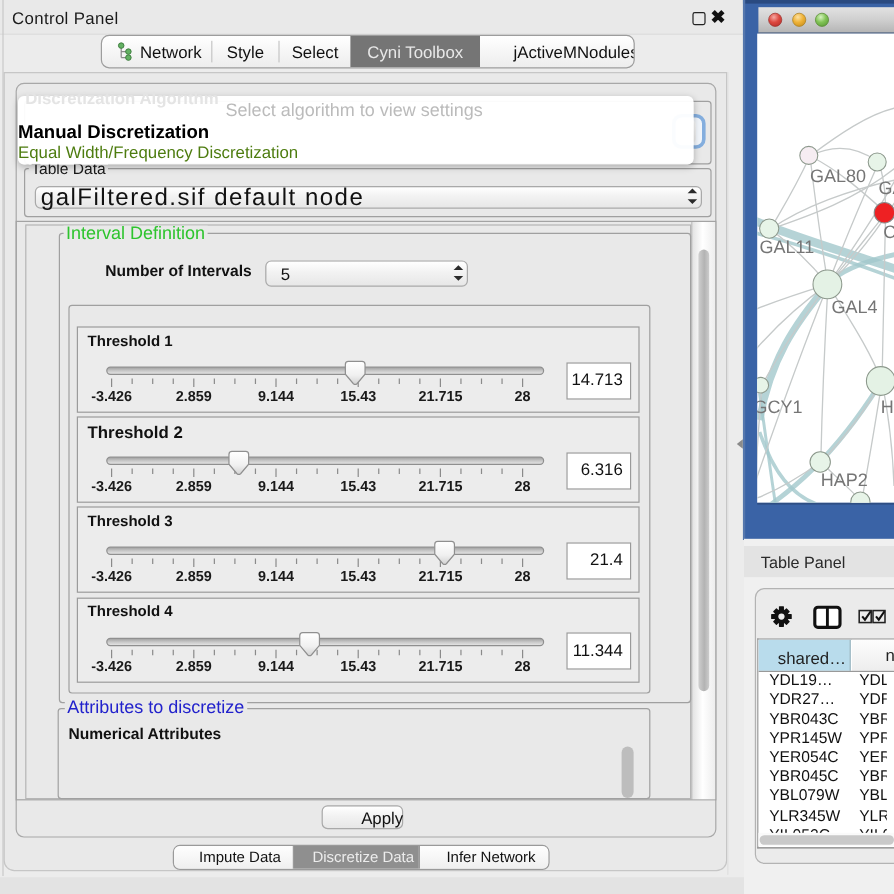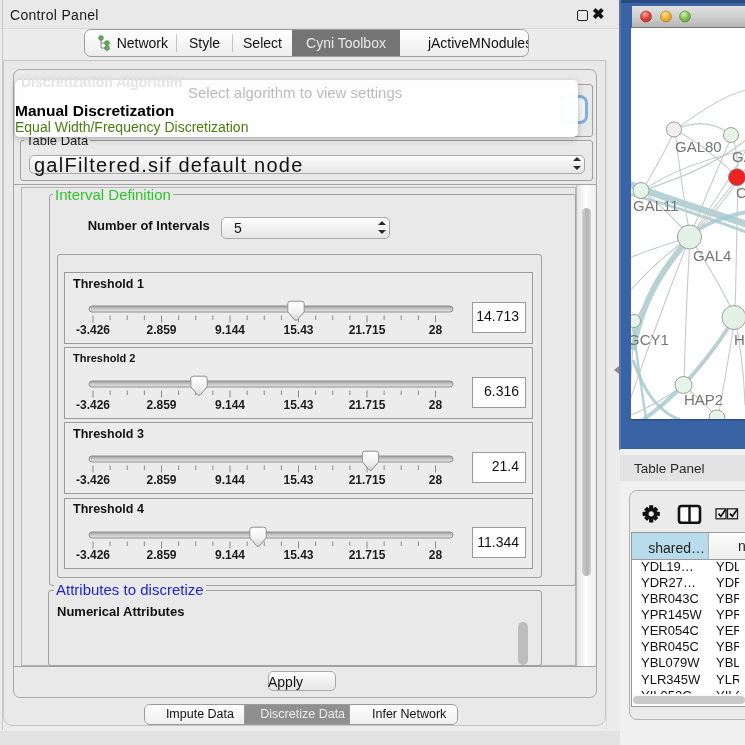--- a/index.html
+++ b/index.html
@@ -103,21 +103,21 @@
         </svg>
         <div class="tick-label" style="left:28px;top:49.5px;">-3.426</div>
         <div class="tick-label" style="left:96.5px;top:49.5px;">2.859</div>
         <div class="tick-label" style="left:165px;top:49.5px;">9.144</div>
         <div class="tick-label" style="left:233.5px;top:49.5px;">15.43</div>
         <div class="tick-label" style="left:302px;top:49.5px;">21.715</div>
         <div class="tick-label" style="left:370.5px;top:49.5px;">28</div>
         <div class="abs" style="left:407px;top:28.5px;width:54px;height:31px;background:#fff;border:1px solid #9a9a9a;"></div>
         <div class="abs" style="left:407px;top:35px;width:47px;text-align:right;font-size:14px;color:#111;">14.713</div>
       </div><div class="abs" style="left:64px;top:347.2px;width:469px;height:71.5px;border:1px solid #9b9b9b;background:#ececec;">
-        <div class="abs" style="left:8px;top:3.5px;font-size:11px;font-weight:bold;color:#111;">Threshold 2</div>
+        <div class="abs" style="left:8px;top:3.5px;font-size:14px;font-weight:bold;color:#111;">Threshold 2</div>
         <svg class="abs" style="left:0;top:0;" width="469" height="71" viewBox="0 0 469 71">
           <rect x="24" y="33" width="364" height="6" rx="3" fill="url(#trk)" stroke="#8f8f8f" stroke-width="1"></rect>
           <line x1="28" y1="42.5" x2="28" y2="49.5" stroke="#8a8a8a" stroke-width="1"></line>
           <line x1="45.125" y1="42.5" x2="45.125" y2="47" stroke="#8a8a8a" stroke-width="1"></line>
           <line x1="62.25" y1="42.5" x2="62.25" y2="47" stroke="#8a8a8a" stroke-width="1"></line>
           <line x1="79.375" y1="42.5" x2="79.375" y2="47" stroke="#8a8a8a" stroke-width="1"></line>
           <line x1="96.5" y1="42.5" x2="96.5" y2="49.5" stroke="#8a8a8a" stroke-width="1"></line>
           <line x1="113.625" y1="42.5" x2="113.625" y2="47" stroke="#8a8a8a" stroke-width="1"></line>
           <line x1="130.75" y1="42.5" x2="130.75" y2="47" stroke="#8a8a8a" stroke-width="1"></line>
           <line x1="147.875" y1="42.5" x2="147.875" y2="47" stroke="#8a8a8a" stroke-width="1"></line>
@@ -228,21 +228,21 @@
           </linearGradient>
         </defs>
       </svg></div>
 
 <div class="abs" style="left:48px;top:590px;width:494px;height:76px;border:1px solid #a0a0a0;border-radius:3px;"></div>
 <div class="grouplab" style="left:54px;top:583px;color:#2222cc;font-size:15px;line-height:14px;">Attributes to discretize</div>
 <div class="abs" style="left:57px;top:604px;font-size:13px;font-weight:bold;color:#111;">Numerical Attributes</div>
 <div class="abs" style="left:518px;top:622px;width:9.5px;height:43px;background:#bdbdbd;border-radius:5px;"></div>
 
 <div class="macbtn" style="left:268px;top:671px;width:68px;height:20px;"></div>
-<div class="abs" style="left:268px;top:674px;width:68px;text-align:left;font-size:14px;color:#111;">Apply</div>
+<div class="abs" style="left:268px;top:674px;width:68px;text-align:right;font-size:14px;color:#111;">Apply</div>
 
 <div class="abs" style="left:143.7px;top:703.5px;height:21px;display:flex;border:1px solid #9a9a9a;border-radius:6px;overflow:hidden;">
   <div style="width:99.5px;display:flex;align-items:center;justify-content:center;padding-left:11px;font-size:12.5px;color:#111;background:linear-gradient(#fefefe,#efefef);">Impute Data</div>
   <div style="width:1px;background:#9a9a9a;"></div>
   <div style="width:104px;display:flex;align-items:center;justify-content:center;padding-left:11px;font-size:12.5px;color:#ececec;background:#8f8f8f;">Discretize Data</div>
   <div style="width:1px;background:#9a9a9a;"></div>
   <div style="width:107px;display:flex;align-items:center;justify-content:center;padding-left:11px;font-size:12.5px;color:#111;background:linear-gradient(#fefefe,#efefef);">Infer Network</div>
 </div>
 
 <div class="abs" style="left:0;top:731px;width:626px;height:14px;background:#e3e3e3;"></div>

